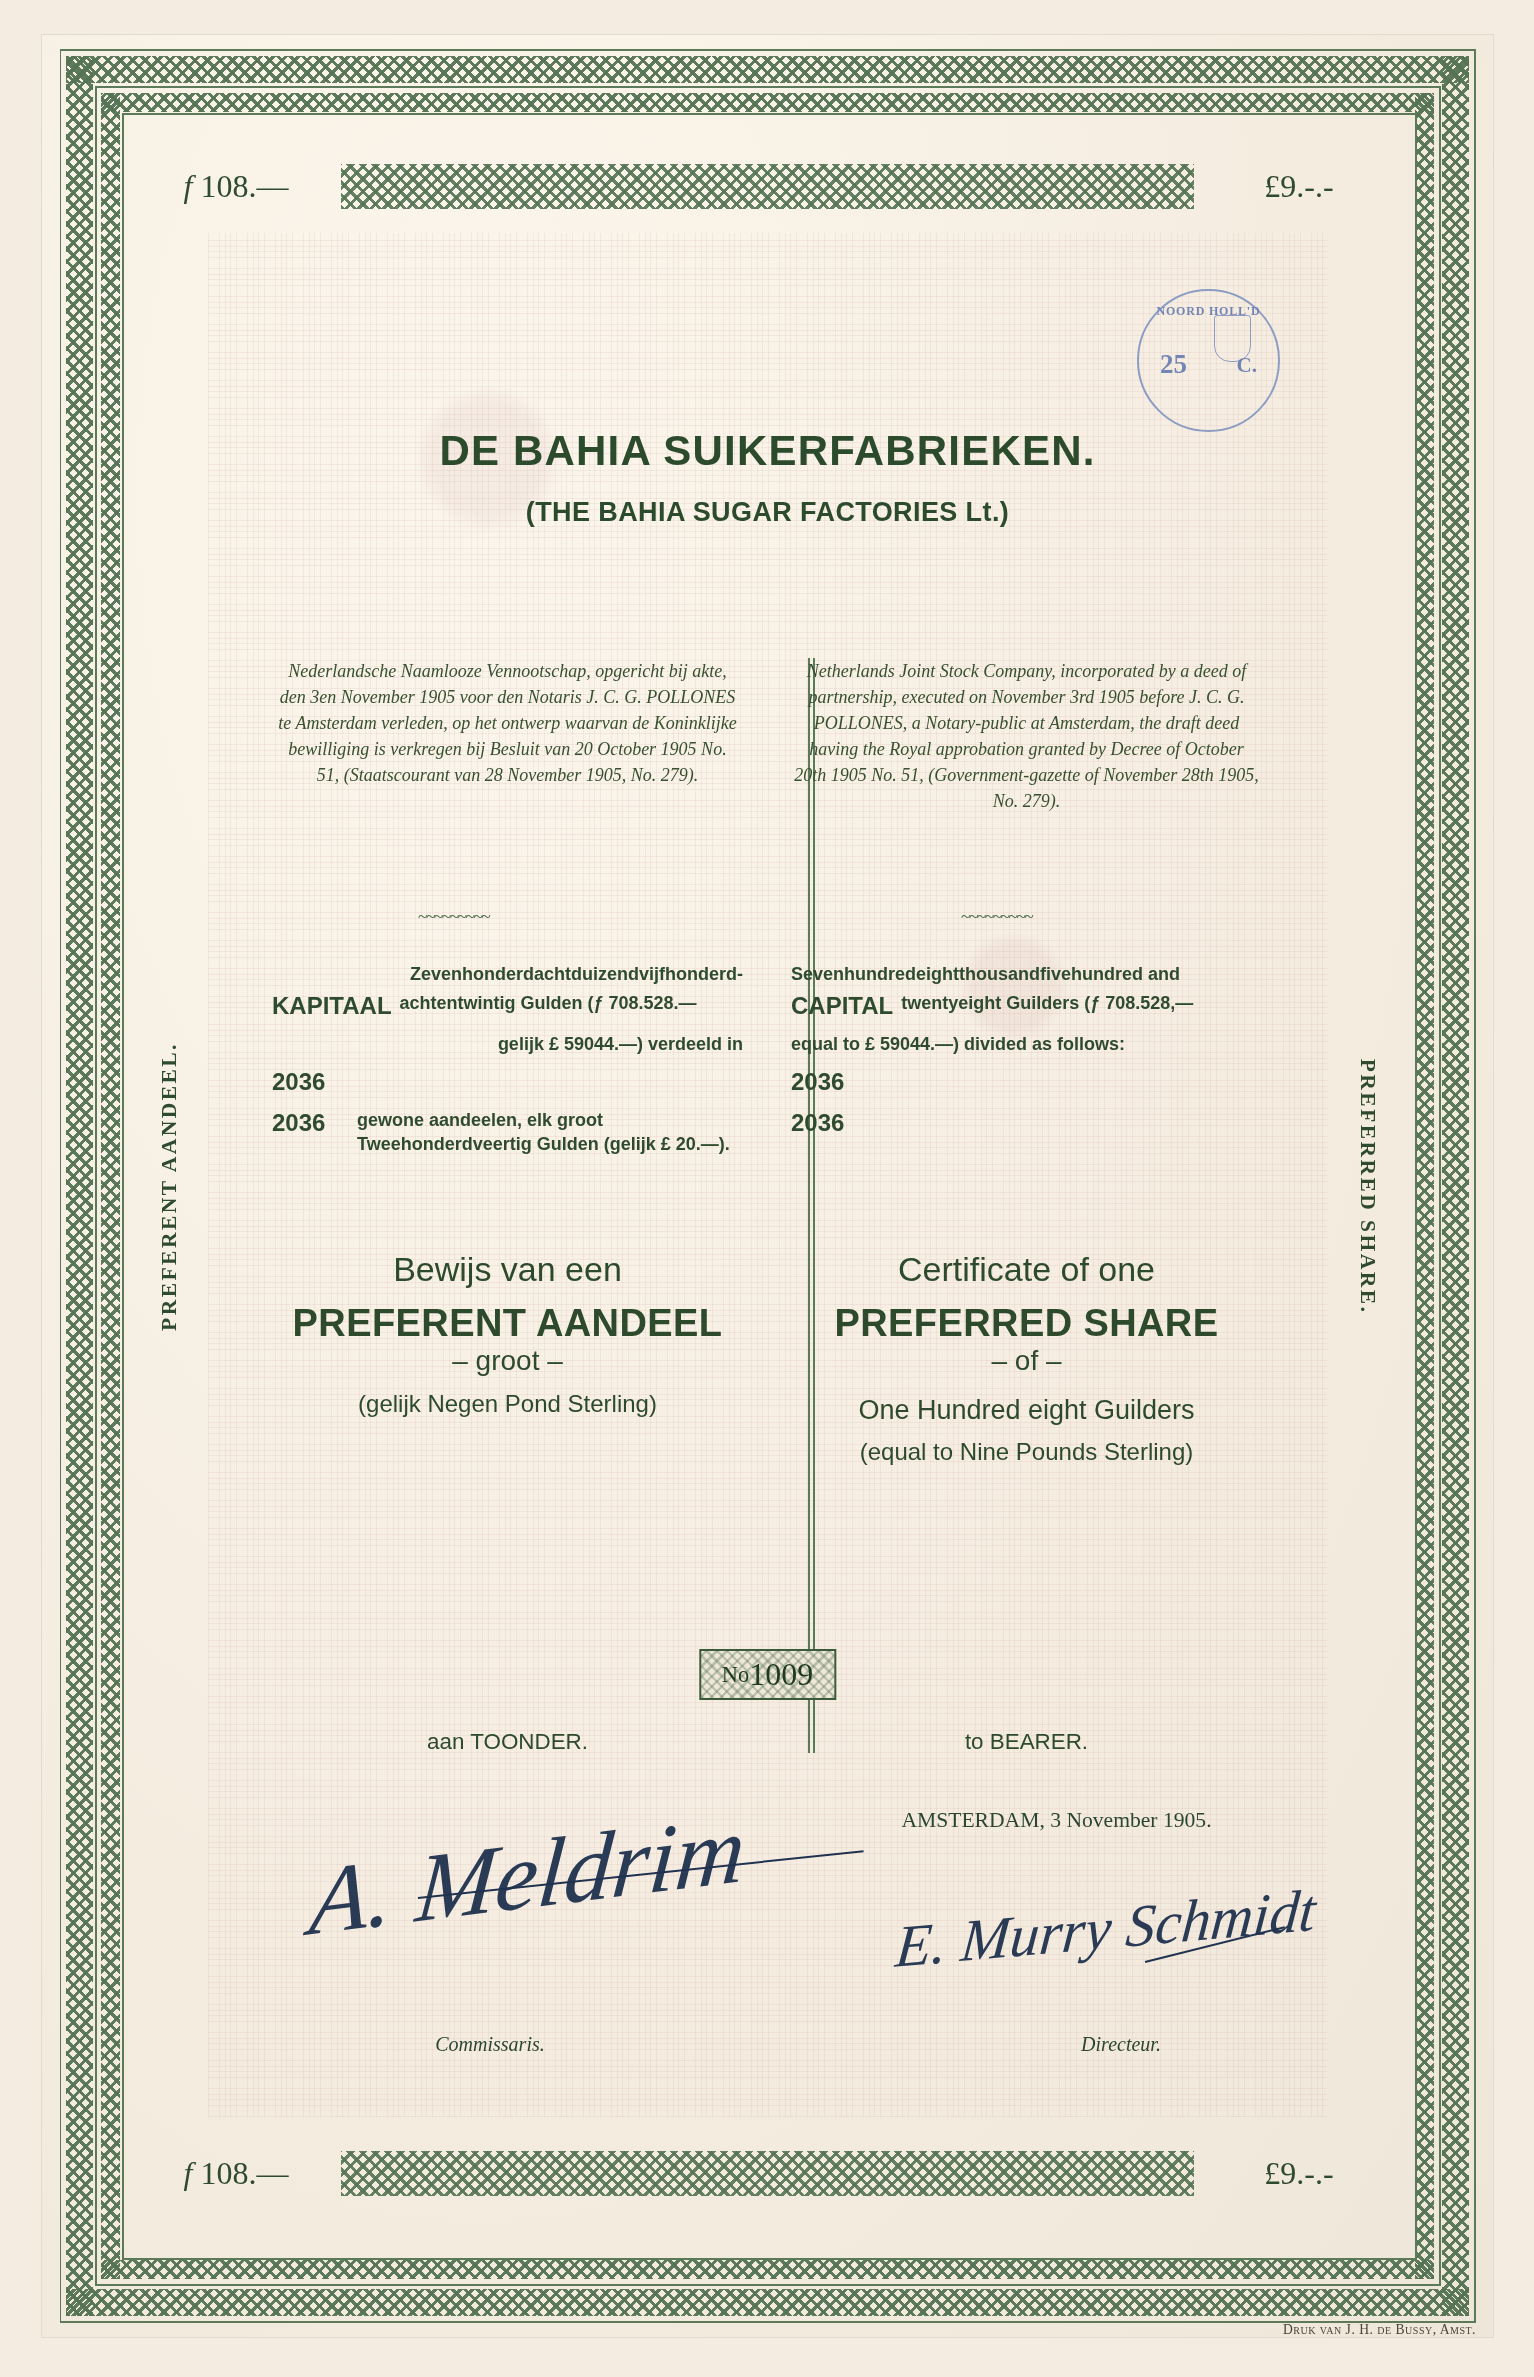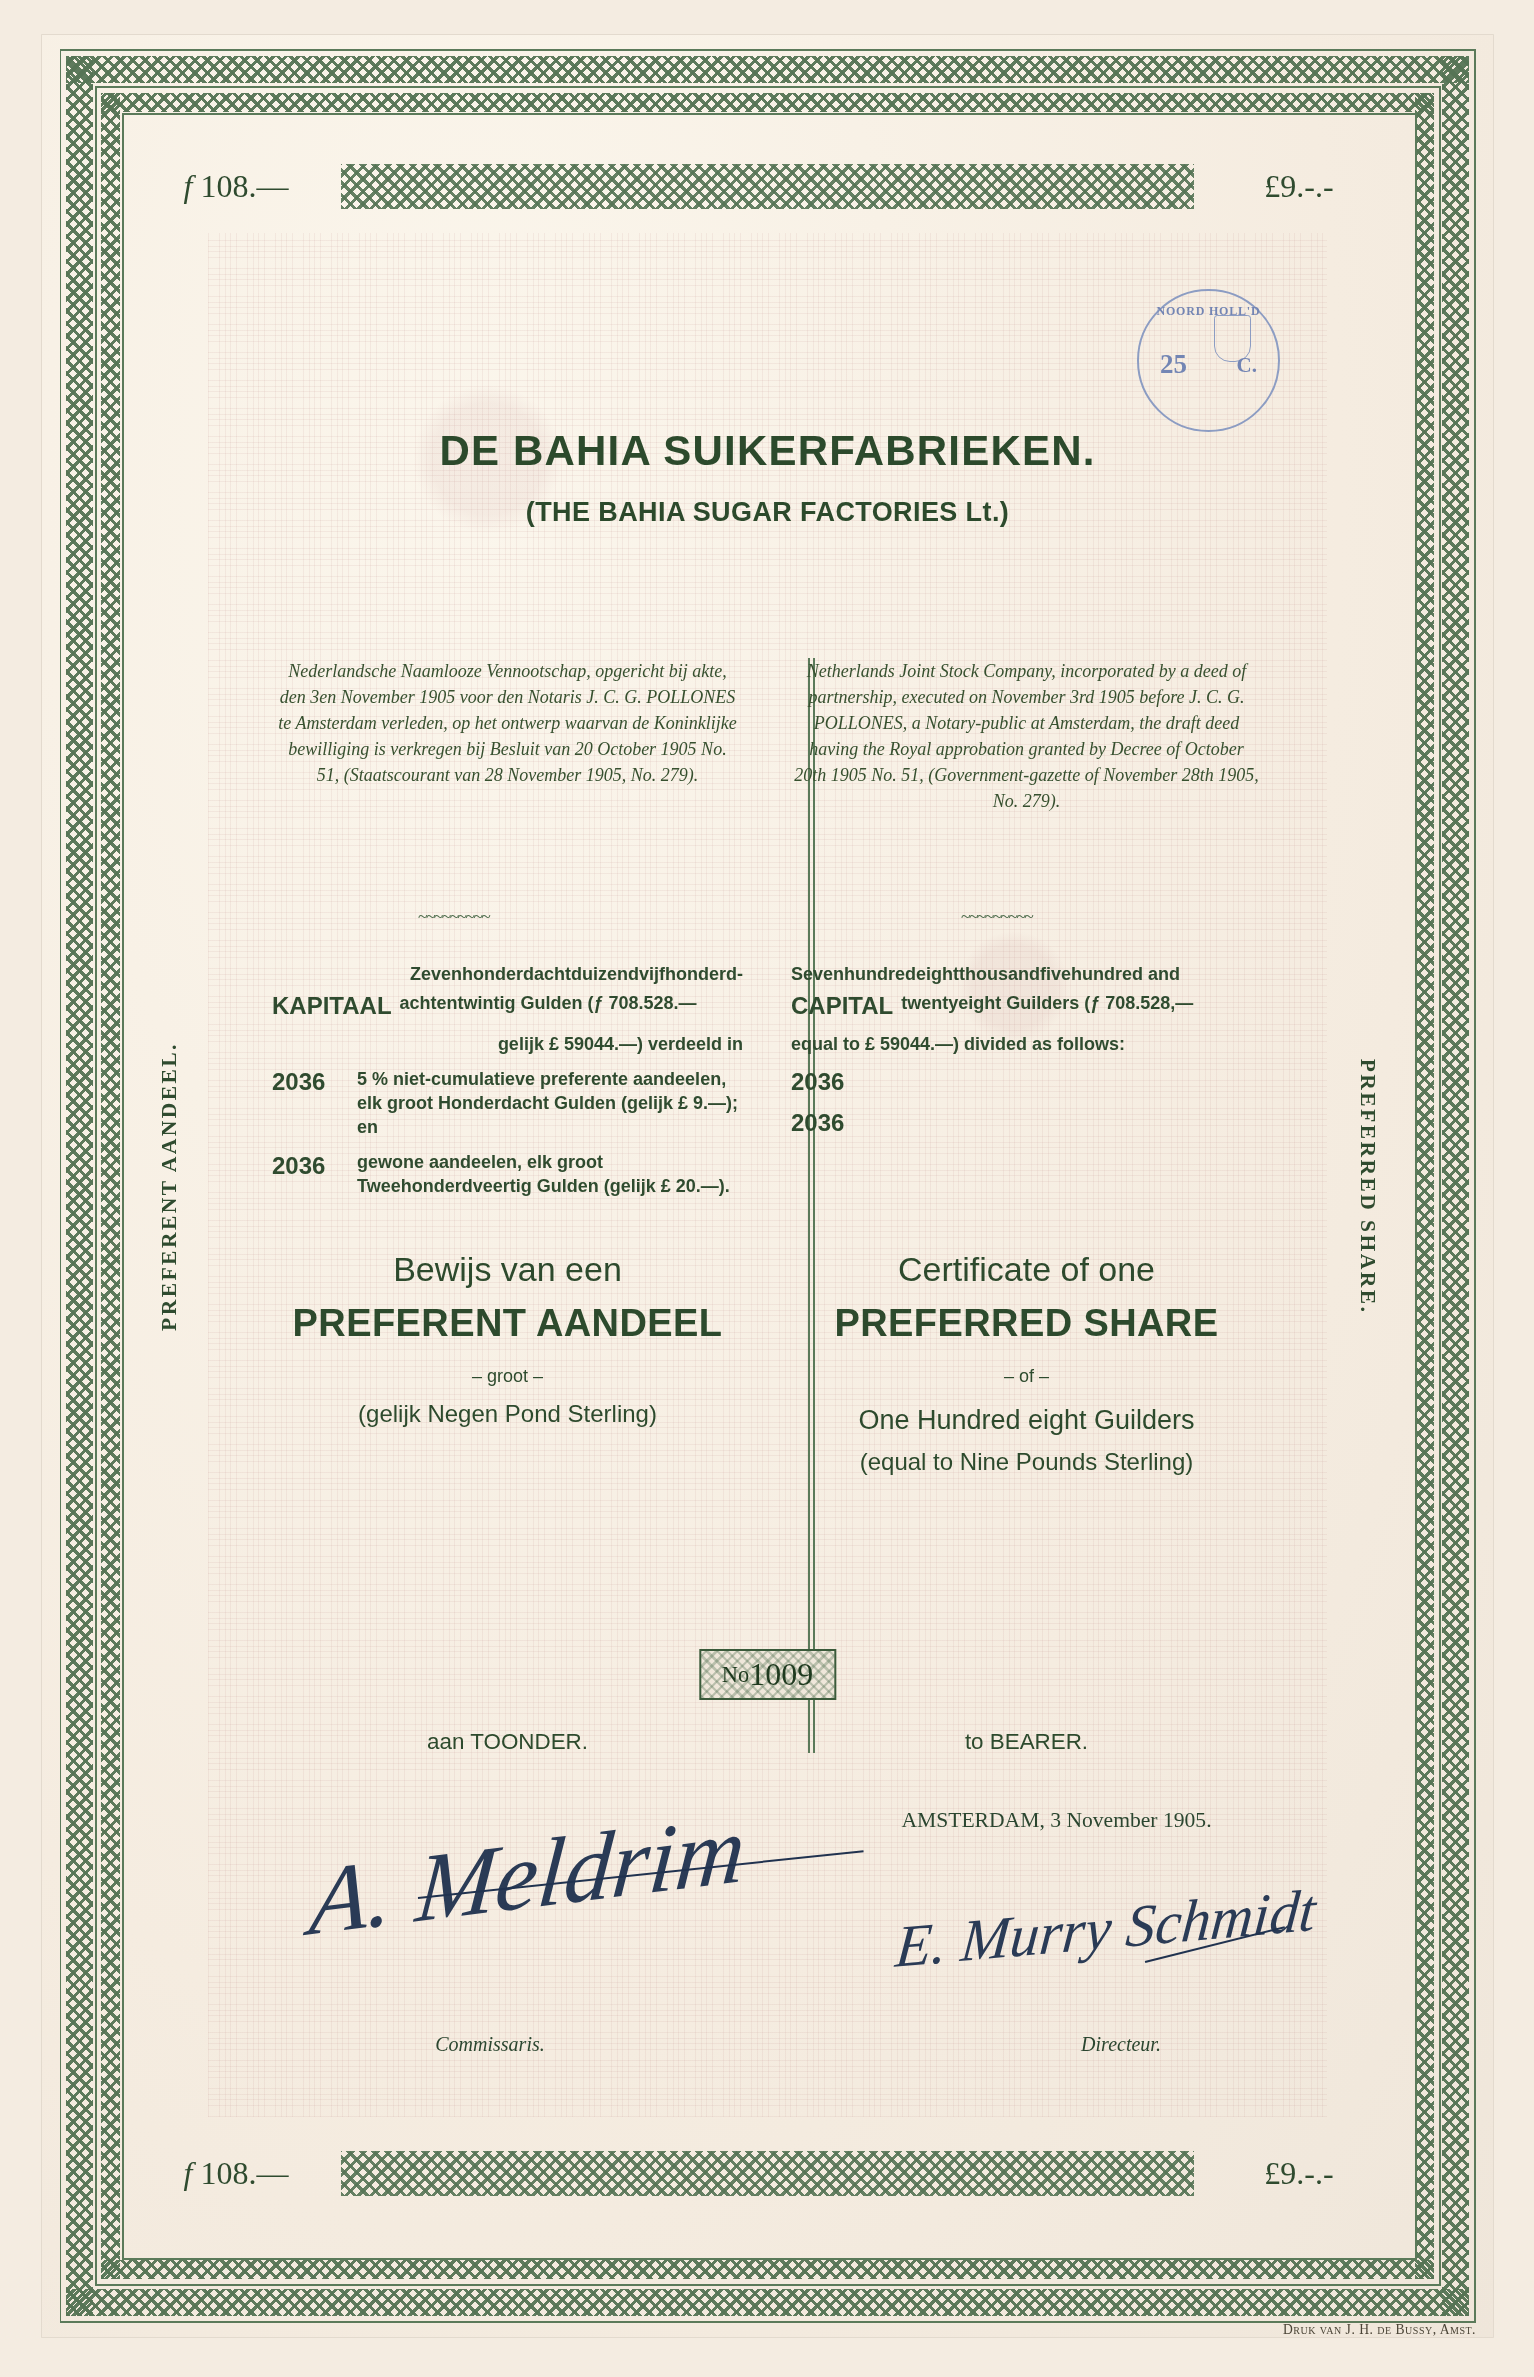--- a/index.html
+++ b/index.html
@@ -300,21 +300,21 @@
     display: flex;
   }
   .st-col {
     width: 519px;
     text-align: center;
     color: #2d4a2d;
     font-family: "Liberation Sans", sans-serif;
   }
   .st-l1 { font-size: 34px; margin-bottom: 13px; }
   .st-l2 { font-size: 38px; font-weight: bold; letter-spacing: 0.4px; }
-  .st-l3 { font-size: 18px; margin-top: 21px; }
+  .st-l3 { font-size: 28px; }
   .st-l4 { font-size: 27px; margin-top: 17.6px; }
   .st-l5 { font-size: 24px; margin-top: 12.8px; }
 
   
   #numbox {
     position: absolute;
     left: 50%;
     transform: translateX(-50%);
     top: 1614px;
     padding: 4.8px 21px;
@@ -494,21 +494,20 @@
     <div id="capital">
       <div class="cap-col">
         <div class="cap-amount-top l">Zevenhonderdachtduizendvijfhonderd-</div>
         <div class="cap-row">
           <div class="cap-key">KAPITAAL</div>
           <div class="cap-val">achtentwintig Gulden (ƒ 708.528.—</div>
         </div>
         <div class="cap-amount-top l">gelijk £ 59044.—) verdeeld in</div>
         <div class="cap-row" style="margin-top:11.2px">
           <div class="cap-key num">2036</div>
-          <div class="cap-val">5 % niet-cumulatieve preferente aandeelen, elk groot Honderdacht Gulden (gelijk £ 9.—); en</div>
         </div>
         <div class="cap-row">
           <div class="cap-key num">2036</div>
           <div class="cap-val">gewone aandeelen, elk groot Tweehonderdveertig Gulden (gelijk £ 20.—).</div>
         </div>
       </div>
 
       <div class="cap-col">
         <div class="cap-amount-top" style="text-align:left">Sevenhundredeightthousandfivehundred and</div>
         <div class="cap-row">

